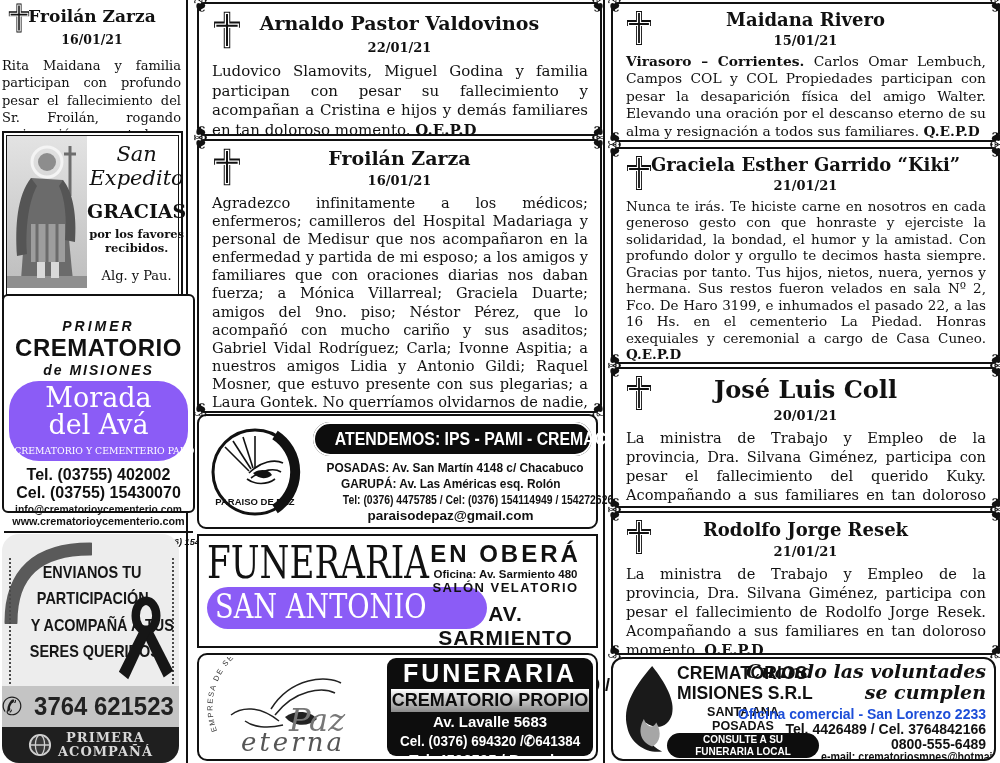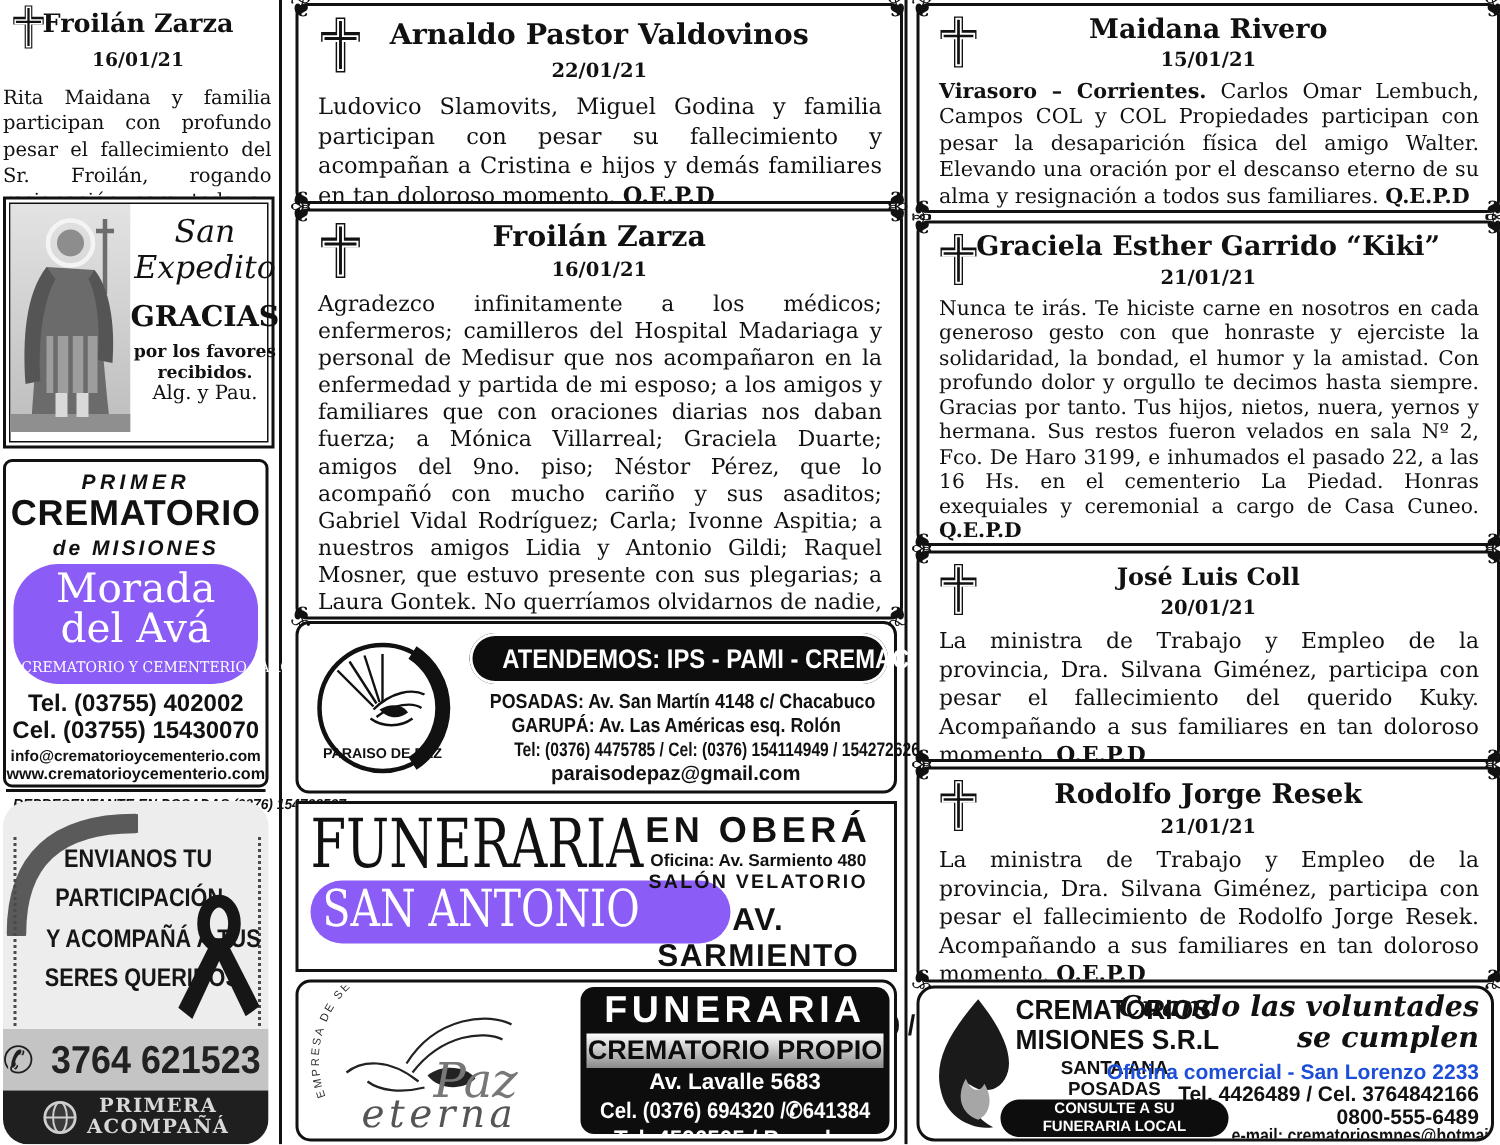--- a/index.html
+++ b/index.html
@@ -79,26 +79,26 @@
         <rect x="0" y="140" width="80" height="12" fill="#8f8f8f"></rect>
         <rect x="30" y="126" width="8" height="16" fill="#d9d9d9"></rect>
         <rect x="44" y="126" width="8" height="16" fill="#d9d9d9"></rect>
       </svg>
       <div style="flex:1;text-align:center;padding-top:6px">
         <div class="i serif" style="font-size:21px">San</div>
         <div class="i serif" style="font-size:21px">Expedito</div>
         <div class="b serif" style="font-size:19px;margin-top:10px">GRACIAS</div>
         <div class="b serif" style="font-size:11.5px;margin-top:5px">por los favores</div>
         <div class="b serif" style="font-size:11.5px">recibidos.</div>
-        <div class="serif" style="font-size:13px;">Alg. y Pau.</div>
-      </div>
-    </div>
-  </div>
-
-  <div class="dbox sans center" style="left:2px;top:306px;width:177px;height:219px;border-radius:6px;padding-top:5px;box-sizing:border-box">
+        <div class="serif" style="font-size:13px;margin-top:13px">Alg. y Pau.</div>
+      </div>
+    </div>
+  </div>
+
+  <div class="dbox sans center" style="left:2px;top:294px;width:193px;height:219px;border-radius:6px;padding-top:22px;box-sizing:border-box">
     <div class="b i" style="font-size:14px;letter-spacing:3px">PRIMER</div>
     <div style="font-size:24px;font-weight:900;letter-spacing:.5px">CREMATORIO</div>
     <div class="b i" style="font-size:14px;letter-spacing:2px">de MISIONES</div>
     <div class="blkpanel" style="margin:3px 5px 0;padding:3px 0 5px">
       <div class="serif" style="font-size:27px;line-height:1">Morada</div>
       <div class="serif" style="font-size:27px;line-height:1.05">del Avá</div>
       <div class="serif" style="font-size:9.8px;margin-top:6px"><span class="fit" style="transform:scaleX(.95)">CREMATORIO Y CEMENTERIO PARQUE</span></div>
     </div>
     <div style="font-size:16px;font-weight:800;margin-top:5px">Tel. (03755) 402002</div>
     <div style="font-size:16px;font-weight:800">Cel. (03755) 15430070</div>
@@ -291,21 +291,21 @@
   <div class="obx" style="left:611px;top:367px;width:385px;height:137px">
     <span class="orn tl">❦</span>
     <span class="orn tr">❦</span>
     <span class="orn bl">❦</span>
     <span class="orn br">❦</span>
     <div class="inner">
       <svg class="cross" style="left:13px;top:5px" width="26" height="38" viewBox="0 0 26 36">
         <path d="M10 1 h6 v9 h9 v6 h-9 v19 h-6 v-19 h-9 v-6 h9 z" fill="#111"></path>
         <path d="M11.5 2.5 h3 v10 h9 v3 h-9 v18 h-3 v-18 h-9 v-3 h9 z" fill="none" stroke="#fff" stroke-width="1.2"></path>
       </svg>
-      <div class="otitle" style="font-size:16px;margin-top:6px">José Luis Coll</div>
+      <div class="otitle" style="font-size:24px;margin-top:6px">José Luis Coll</div>
       <div class="odate" style="margin-top:4px">20/01/21</div>
       <div class="obody" style="font-size:14.6px;line-height:1.3;margin-top:6px">
         <span>La ministra de Trabajo y Empleo de la provincia, Dra. Silvana Giménez, participa con pesar el fallecimiento del querido Kuky. Acompañando a sus familiares en tan doloroso momento.</span>
         <span class="b">Q.E.P.D</span>
       </div>
     </div>
   </div>
 
   <div class="obx" style="left:611px;top:511px;width:385px;height:140px">
     <span class="orn tl">❦</span>

